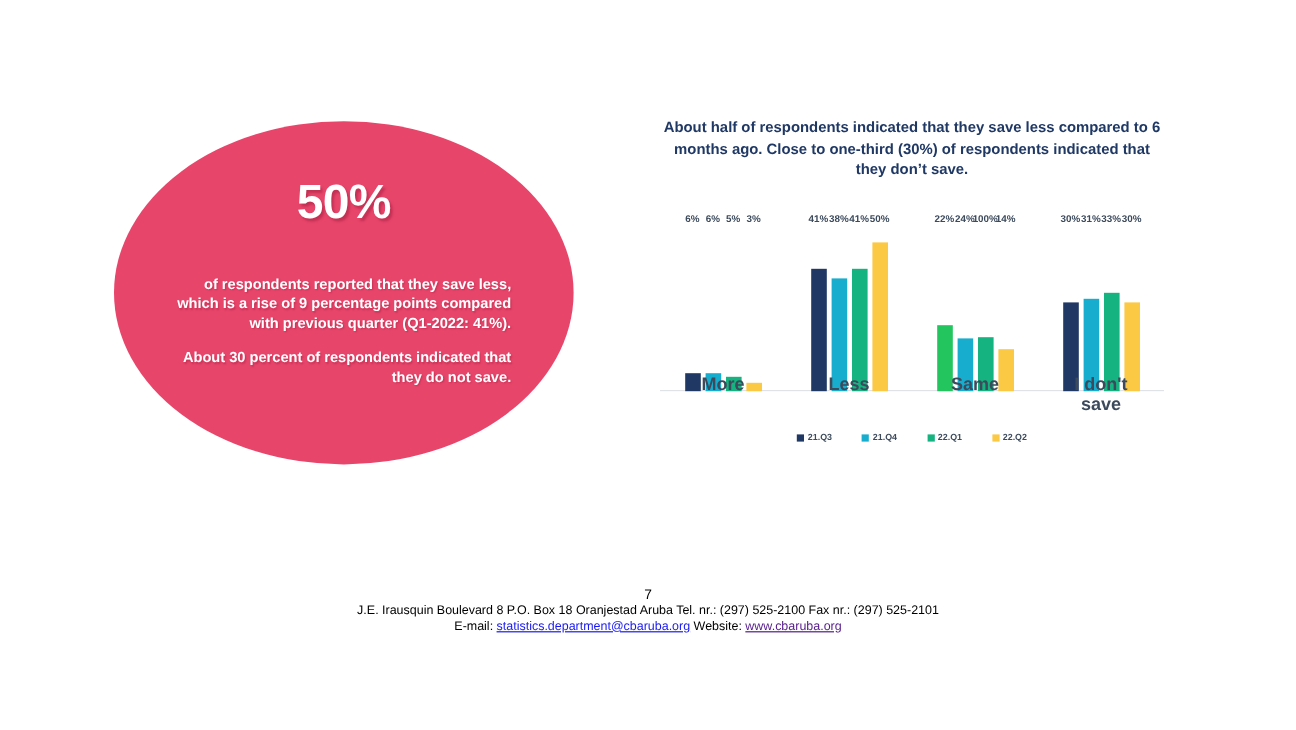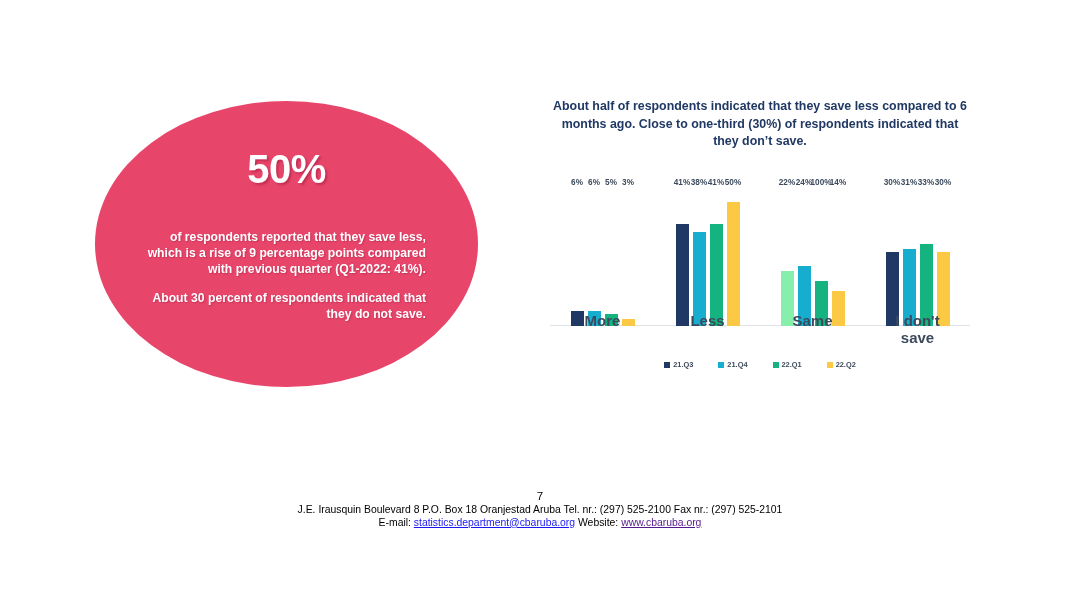--- a/index.html
+++ b/index.html
@@ -252,26 +252,26 @@
             </div>
           </div>
           <div class="bar-wrap">
             <div class="bar" style="height: 124px; background: rgb(251, 201, 67);">
               <span class="bar-label">50%</span>
             </div>
           </div>
         </div>
         <div class="bar-group">
           <div class="bar-wrap">
-            <div class="bar" style="height: 55px; background: #86efac;">
+            <div class="bar" style="height: 55px; background: #22c55e;">
               <span class="bar-label">22%</span>
             </div>
           </div>
           <div class="bar-wrap">
-            <div class="bar" style="height: 60px; background: rgb(23, 173, 206);">
+            <div class="bar" style="height: 44px; background: rgb(23, 173, 206);">
               <span class="bar-label">24%</span>
             </div>
           </div>
           <div class="bar-wrap">
             <div class="bar" style="height: 45px; background: rgb(21, 179, 127);">
               <span class="bar-label">100%</span>
             </div>
           </div>
           <div class="bar-wrap">
             <div class="bar" style="height: 35px; background: rgb(251, 201, 67);">

